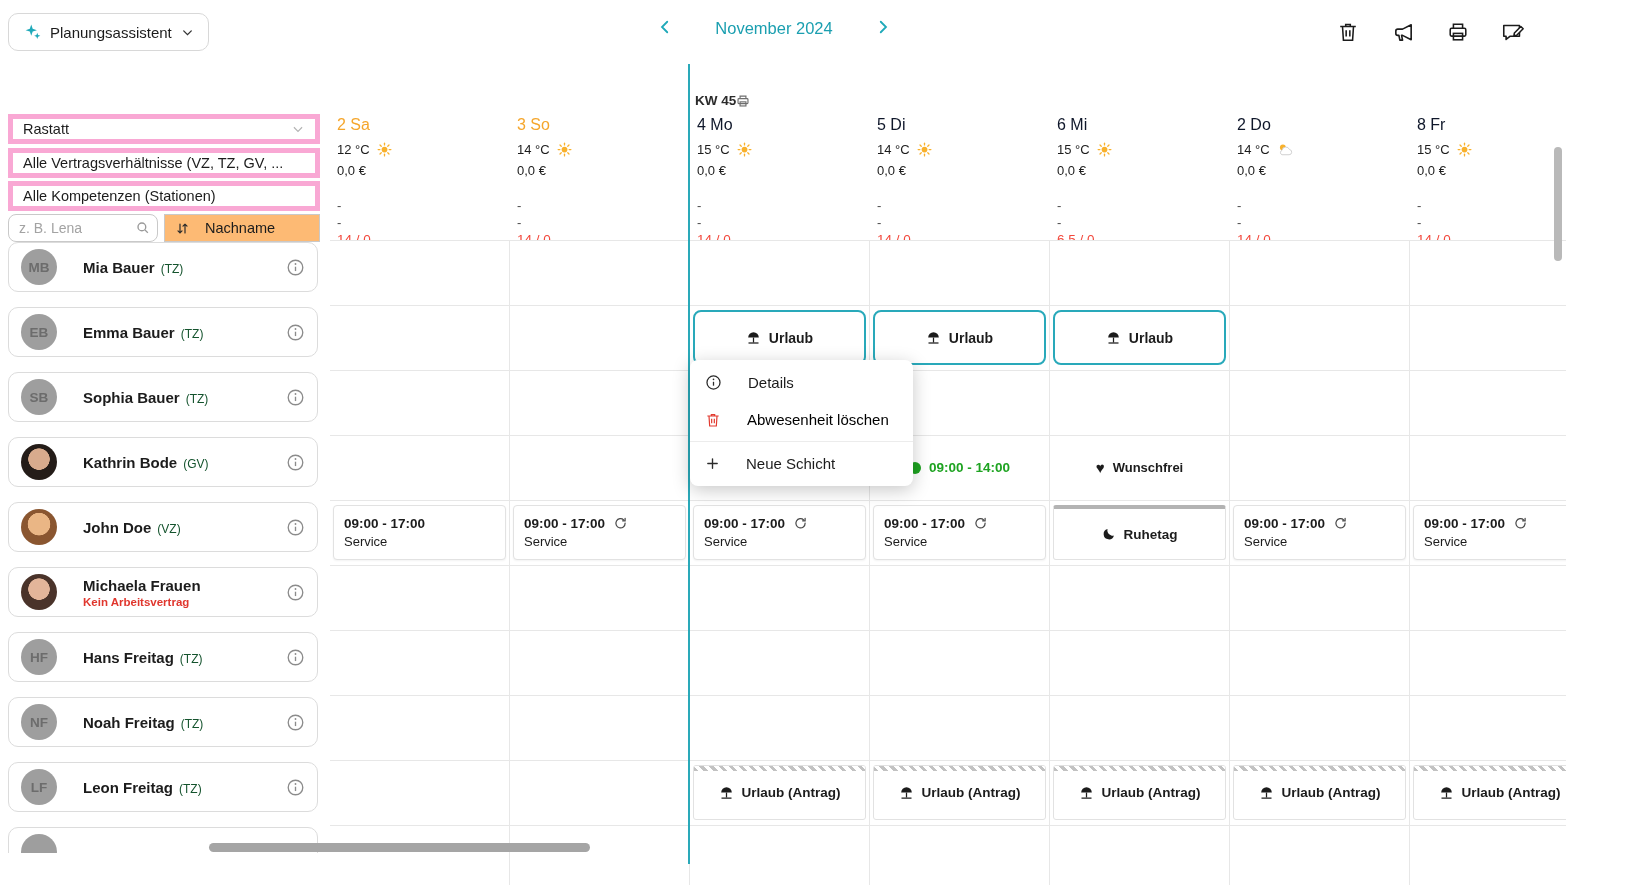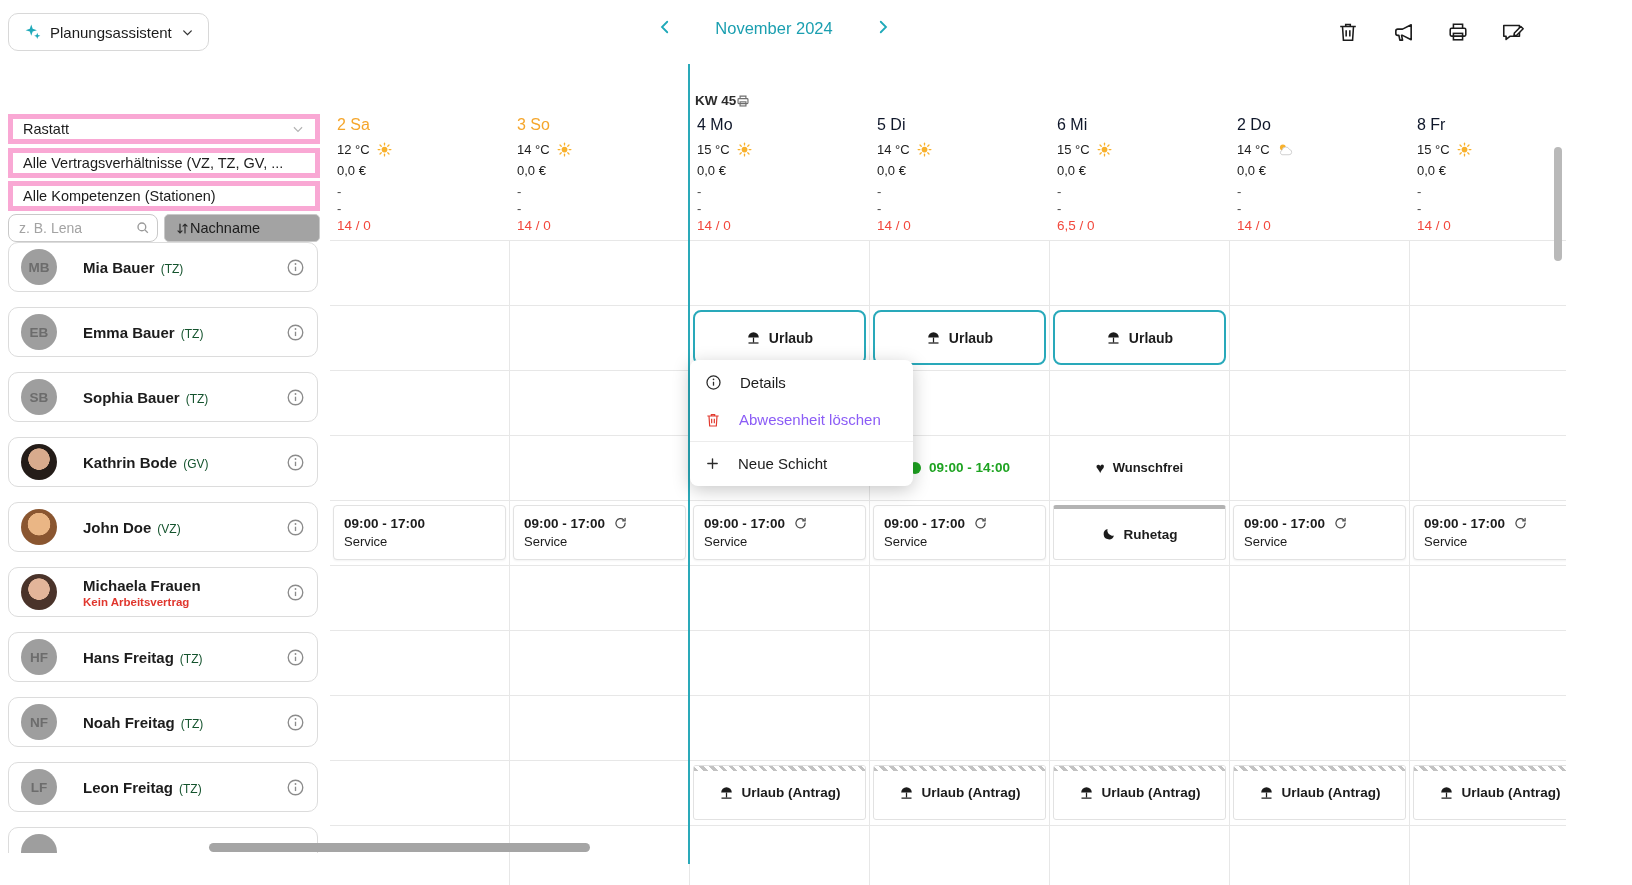--- a/index.html
+++ b/index.html
@@ -15,21 +15,21 @@
   .topbar-icons{position:absolute;left:1336px;top:20px;display:flex;gap:31px;align-items:center}
   .topbar-icons button{width:24px;height:24px;display:flex;align-items:center;justify-content:center}
 
   
   .filter-box{position:absolute;left:8px;width:312px;height:30px;border:5px solid #f9a8d4;border-radius:0;background:#fff;display:flex;align-items:center;justify-content:space-between;padding:0 10px;font-size:14.5px;cursor:pointer}
   .truncate{white-space:nowrap;overflow:hidden}
   .search-wrap{position:absolute;left:8px;top:214px;width:150px;height:28px}
   .search-input{width:100%;height:100%;border:1px solid #c9c9c9;border-radius:8px;padding:0 30px 0 10px;font-size:14px;font-family:inherit;color:#1c1c1c;outline:none}
   .search-input::placeholder{color:#a3a3a3}
   .search-wrap svg{position:absolute;right:8px;top:6px}
-  .sort-btn{position:absolute;left:164px;top:214px;width:156px;height:28px;border:1px solid #c9c9c9;border-radius:5px;background:#a3a3a3;display:flex;align-items:center;gap:0;padding:0 10px;font-size:14.5px}
+  .sort-btn{position:absolute;left:164px;top:214px;width:156px;height:28px;border:1px solid #c9c9c9;border-radius:0;background:#fdba74;display:flex;align-items:center;gap:15px;padding:0 10px;font-size:14.5px}
 
   
   .emp-card{position:absolute;left:8px;width:310px;height:50px;border:1px solid #dcdcdc;border-radius:10px;background:#fff;display:flex;align-items:center;padding:0 12px;cursor:pointer}
   .avatar{width:36px;height:36px;border-radius:50%;flex:0 0 36px;display:flex;align-items:center;justify-content:center;font-size:13.5px;font-weight:700;background:#9e9e9e;color:#6c6c6c;margin-right:26px;overflow:hidden}
   .photo-3{background:radial-gradient(circle at 50% 42%,#d8ab8d 0 38%,#241c18 40%)}
   .photo-4{background:radial-gradient(circle at 50% 42%,#eab685 0 40%,#8a5630 42%)}
   .photo-5{background:radial-gradient(circle at 50% 42%,#e3b59a 0 38%,#4a332a 40%)}
   .emp-info{display:flex;flex-direction:column;justify-content:center;min-width:0}
   .emp-name-row{display:flex;align-items:baseline;gap:6px}
   .emp-name{font-size:15px;font-weight:700;white-space:nowrap}
@@ -37,21 +37,21 @@
   .emp-warning{font-size:11.5px;font-weight:700;color:#e0372e;margin-top:2px}
   .info-btn{margin-left:auto;width:20px;height:20px;display:flex;align-items:center;justify-content:center}
 
   
   .kw-badge{position:absolute;left:695px;top:93px;display:flex;align-items:center;font-size:13.5px;font-weight:700;color:#2b2b2b}
   #day-headers{position:absolute;left:330px;top:116px;width:1260px;height:124px}
   .day-header{position:absolute;top:0;width:180px;padding-left:7px}
   .day-label{font-size:16px;color:#0f172a;margin-bottom:8px;line-height:18px;cursor:pointer}
   .day-label.weekend{color:#f5a62c}
   .day-temp{display:flex;align-items:center;gap:7px;font-size:13px;height:15px;margin-bottom:6px}
-  .day-euro{font-size:13px;line-height:15px;margin-bottom:6px}
+  .day-euro{font-size:13px;line-height:15px;margin-bottom:20px}
   .day-dash{font-size:13px;color:#4a4a4a;line-height:15px;margin-bottom:2px}
   .day-count{font-size:13.5px;color:#f2483c;margin-top:2px}
 
   
   .grid{position:absolute;left:330px;top:240px;width:1260px;border-top:1px solid #e7e7e7}
   .grow{display:flex;height:65px}
   .gcell{position:relative;width:180px;border-right:1px solid #e7e7e7;border-bottom:1px solid #e7e7e7;cursor:pointer;background:#fff}
   .cell-box{position:absolute;left:3px;right:3px;top:4px;bottom:5px;background:#fff;display:flex;align-items:center;justify-content:center;gap:8px}
   .urlaub{border:2px solid #29a9ba;border-radius:8px;font-weight:700;font-size:14px}
   .antrag{border:1px solid #e2e2e2;border-radius:3px;font-weight:700;font-size:13.5px;white-space:nowrap;overflow:hidden}
@@ -63,22 +63,22 @@
   .wunschfrei{font-weight:700;font-size:13px}
   .heart{font-size:15px;line-height:1}
   .greenfree{color:#1ea321;font-weight:700;font-size:13.5px}
 
   .today-line{position:absolute;left:688px;top:64px;width:2px;height:800px;background:#2aa9b9;z-index:6}
   .right-mask{position:absolute;left:1566px;top:88px;width:66px;height:797px;background:#fff;z-index:7}
   .sidebar-mask{position:absolute;left:0;top:853px;width:329px;height:32px;background:#fff;z-index:8}
 
   
   .ctx-menu{position:absolute;left:690px;top:360px;width:223px;background:#fff;border-radius:8px;box-shadow:0 4px 18px rgba(0,0,0,.22);padding:4px 0;z-index:30}
-  .ctx-item{display:flex;align-items:center;gap:18px;height:37px;padding:0 15px;font-size:15px;cursor:pointer}
-  .ctx-item.danger{color:#8b5cf6}
+  .ctx-item{display:flex;align-items:center;gap:26px;height:37px;padding:0 15px;font-size:15px;cursor:pointer}
+  .ctx-item.danger{color:#000000}
   .ctx-divider{height:1px;background:#ececec;margin:3px 0}
 
   
   .vscroll{position:absolute;left:1554px;top:147px;width:8px;height:114px;border-radius:4px;background:#b9b9b9;z-index:40;cursor:pointer}
   .hscroll{position:absolute;left:209px;top:843px;width:381px;height:9px;border-radius:5px;background:#a5a5a5;z-index:40;cursor:pointer}
 </style>
 </head>
 <body>
 
 <div class="app">

